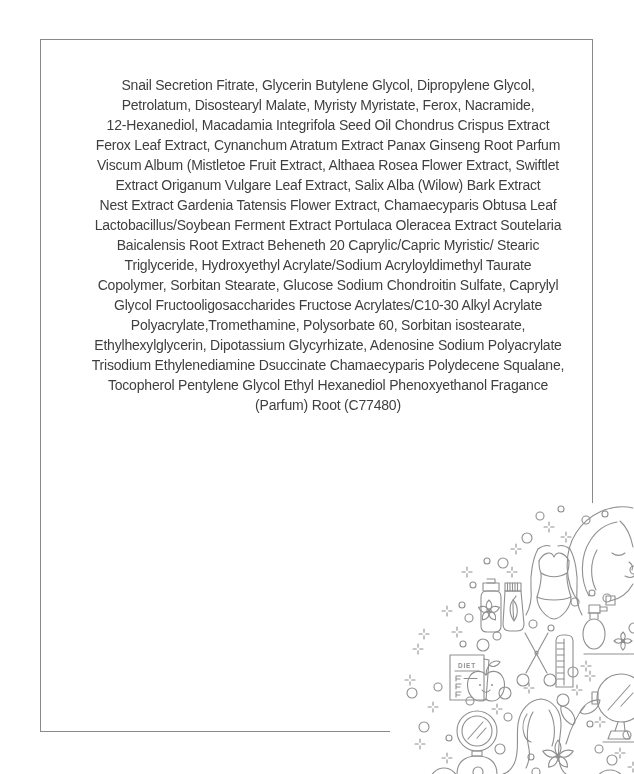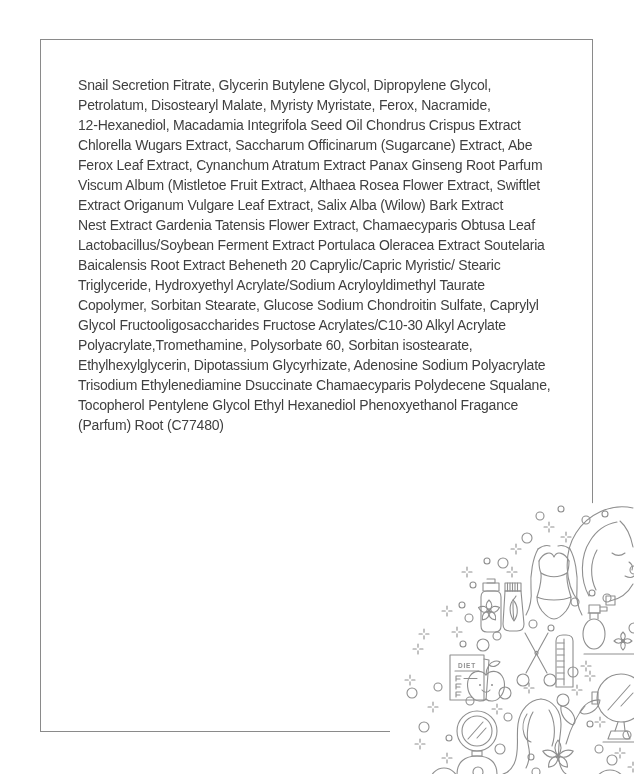--- a/index.html
+++ b/index.html
@@ -9,20 +9,21 @@
     height: 774px;
     background: #ffffff;
     overflow: hidden;
     font-family: "Liberation Sans", sans-serif;
   }
   .stage {
     position: relative;
     width: 634px;
     height: 564px;
     background: #ffffff;
+    text-align: center;
   }
   .panel {
     position: absolute;
     left: 40px;
     top: 39px;
     width: 553px;
     height: 693px;
     box-sizing: border-box;
     border: 1px solid #8a8a8a;
     background: #ffffff;
@@ -54,21 +55,20 @@
 <body>
 
 <div class="stage">
 
   <div class="panel"></div>
 
   <div class="ingredients">
     <div class="line">Snail Secretion Fitrate, Glycerin Butylene Glycol, Dipropylene Glycol,</div>
     <div class="line">Petrolatum, Disostearyl Malate, Myristy Myristate, Ferox, Nacramide,</div>
     <div class="line">12-Hexanediol, Macadamia Integrifola Seed Oil Chondrus Crispus Extract</div>
-    <div class="line">Chlorella Wugars Extract, Saccharum Officinarum (Sugarcane) Extract, Abe</div>
     <div class="line">Ferox Leaf Extract, Cynanchum Atratum Extract Panax Ginseng Root Parfum</div>
     <div class="line">Viscum Album (Mistletoe Fruit Extract, Althaea Rosea Flower Extract, Swiftlet</div>
     <div class="line">Extract Origanum Vulgare Leaf Extract, Salix Alba (Wilow) Bark Extract</div>
     <div class="line">Nest Extract Gardenia Tatensis Flower Extract, Chamaecyparis Obtusa Leaf</div>
     <div class="line">Lactobacillus/Soybean Ferment Extract Portulaca Oleracea Extract Soutelaria</div>
     <div class="line">Baicalensis Root Extract Beheneth 20 Caprylic/Capric Myristic/ Stearic</div>
     <div class="line">Triglyceride, Hydroxyethyl Acrylate/Sodium Acryloyldimethyl Taurate</div>
     <div class="line">Copolymer, Sorbitan Stearate, Glucose Sodium Chondroitin Sulfate, Caprylyl</div>
     <div class="line">Glycol Fructooligosaccharides Fructose Acrylates/C10-30 Alkyl Acrylate</div>
     <div class="line">Polyacrylate,Tromethamine, Polysorbate 60, Sorbitan isostearate,</div>

